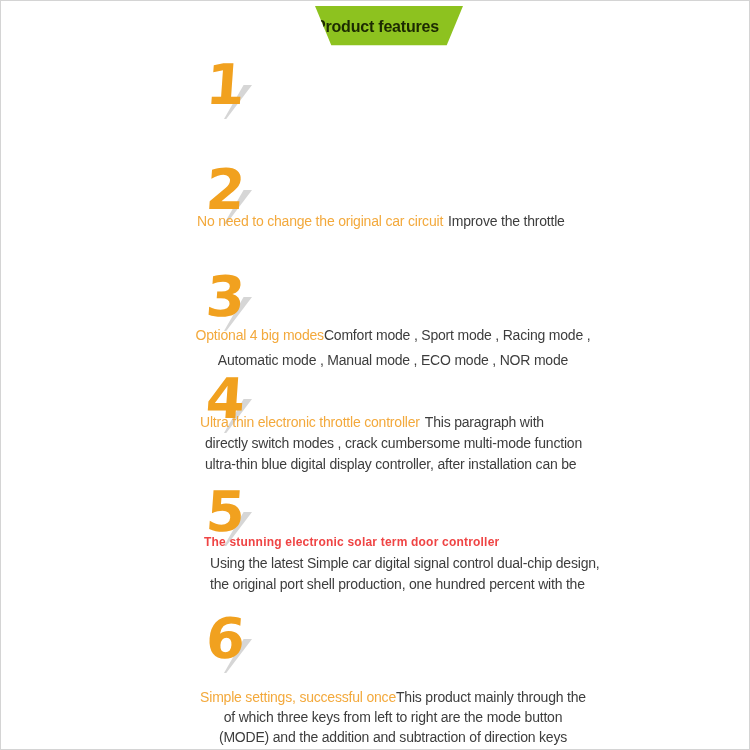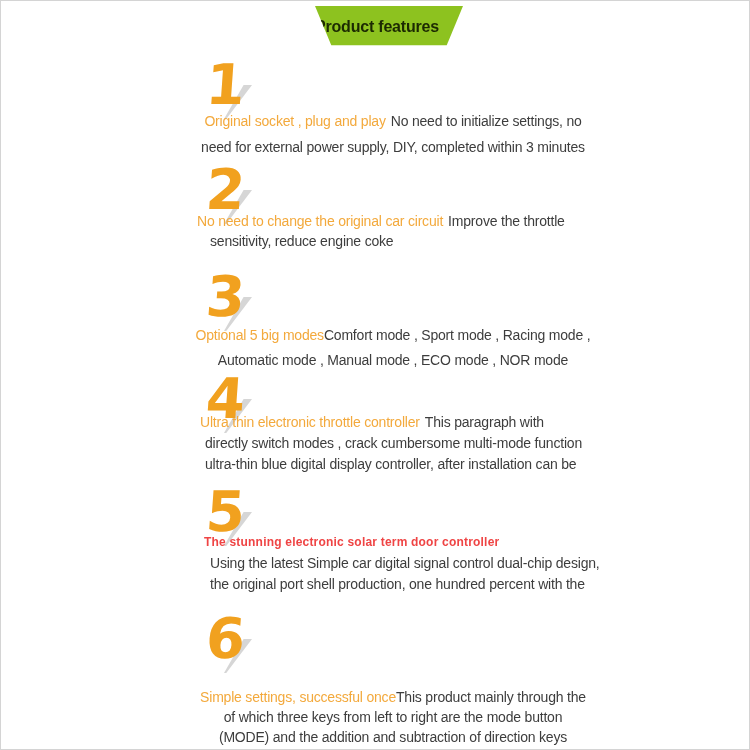--- a/index.html
+++ b/index.html
@@ -71,40 +71,35 @@
 <div class="page">
 
   <div class="banner">
     <span class="banner-label">Product features</span>
   </div>
 
   <div class="num n1">
     <span class="swoosh"></span>
     <span class="digit">1</span>
   </div>
-  <div class="para p1 center">
-    <div class="line"><span class="head">Original socket , plug and play</span><span class="gap">No need to initialize settings, no</span></div>
-    <div class="line">need for external power supply, DIY, completed within 3 minutes</div>
-  </div>
 
   <div class="num n2">
     <span class="swoosh"></span>
     <span class="digit">2</span>
   </div>
   <div class="para p2">
     <div class="line"><span class="head">No need to change the original car circuit</span><span class="gap">Improve the throttle</span></div>
-    <div class="line cont">sensitivity, reduce engine coke</div>
   </div>
 
   <div class="num n3">
     <span class="swoosh"></span>
     <span class="digit">3</span>
   </div>
   <div class="para p3 center">
-    <div class="line"><span class="head">Optional 5 big modes</span><span>Comfort mode , Sport mode , Racing mode ,</span></div>
+    <div class="line"><span class="head">Optional 4 big modes</span><span>Comfort mode , Sport mode , Racing mode ,</span></div>
     <div class="line">Automatic mode , Manual mode , ECO mode , NOR mode</div>
   </div>
 
   <div class="num n4">
     <span class="swoosh"></span>
     <span class="digit">4</span>
   </div>
   <div class="para p4">
     <div class="line"><span class="head">Ultra thin electronic throttle controller</span><span class="gap">This paragraph with</span></div>
     <div class="line cont">directly switch modes , crack cumbersome multi-mode function</div>

